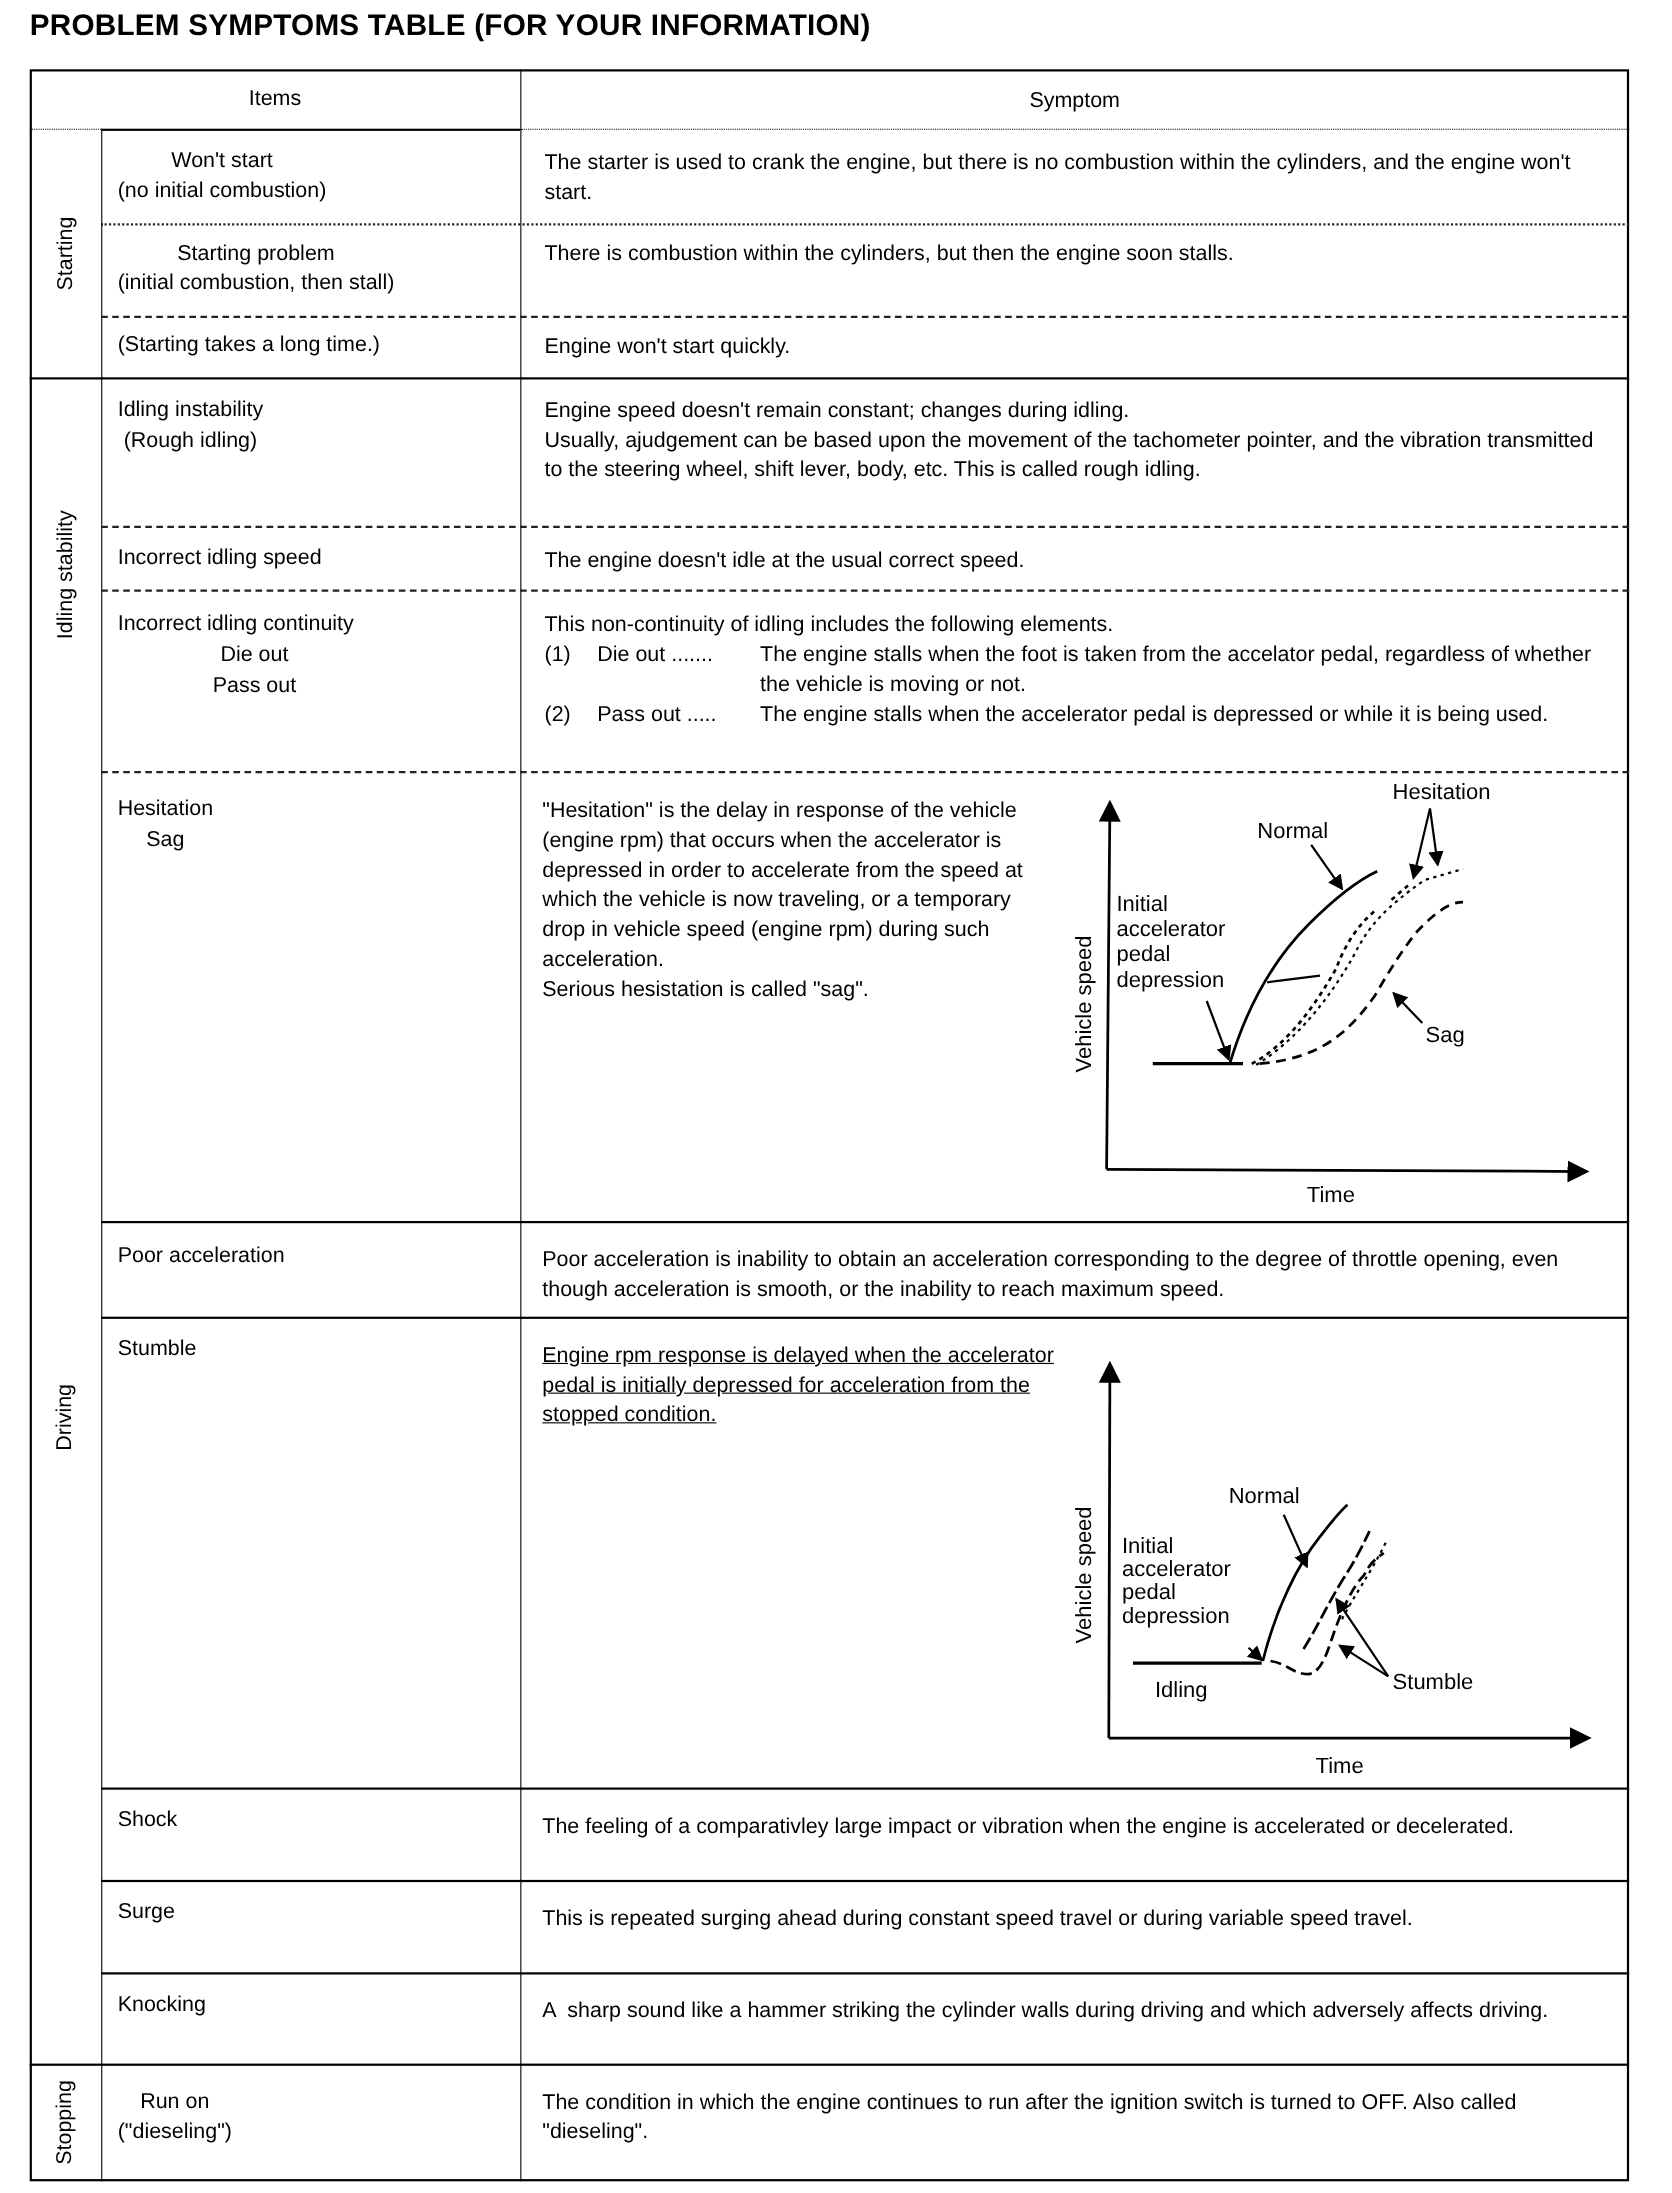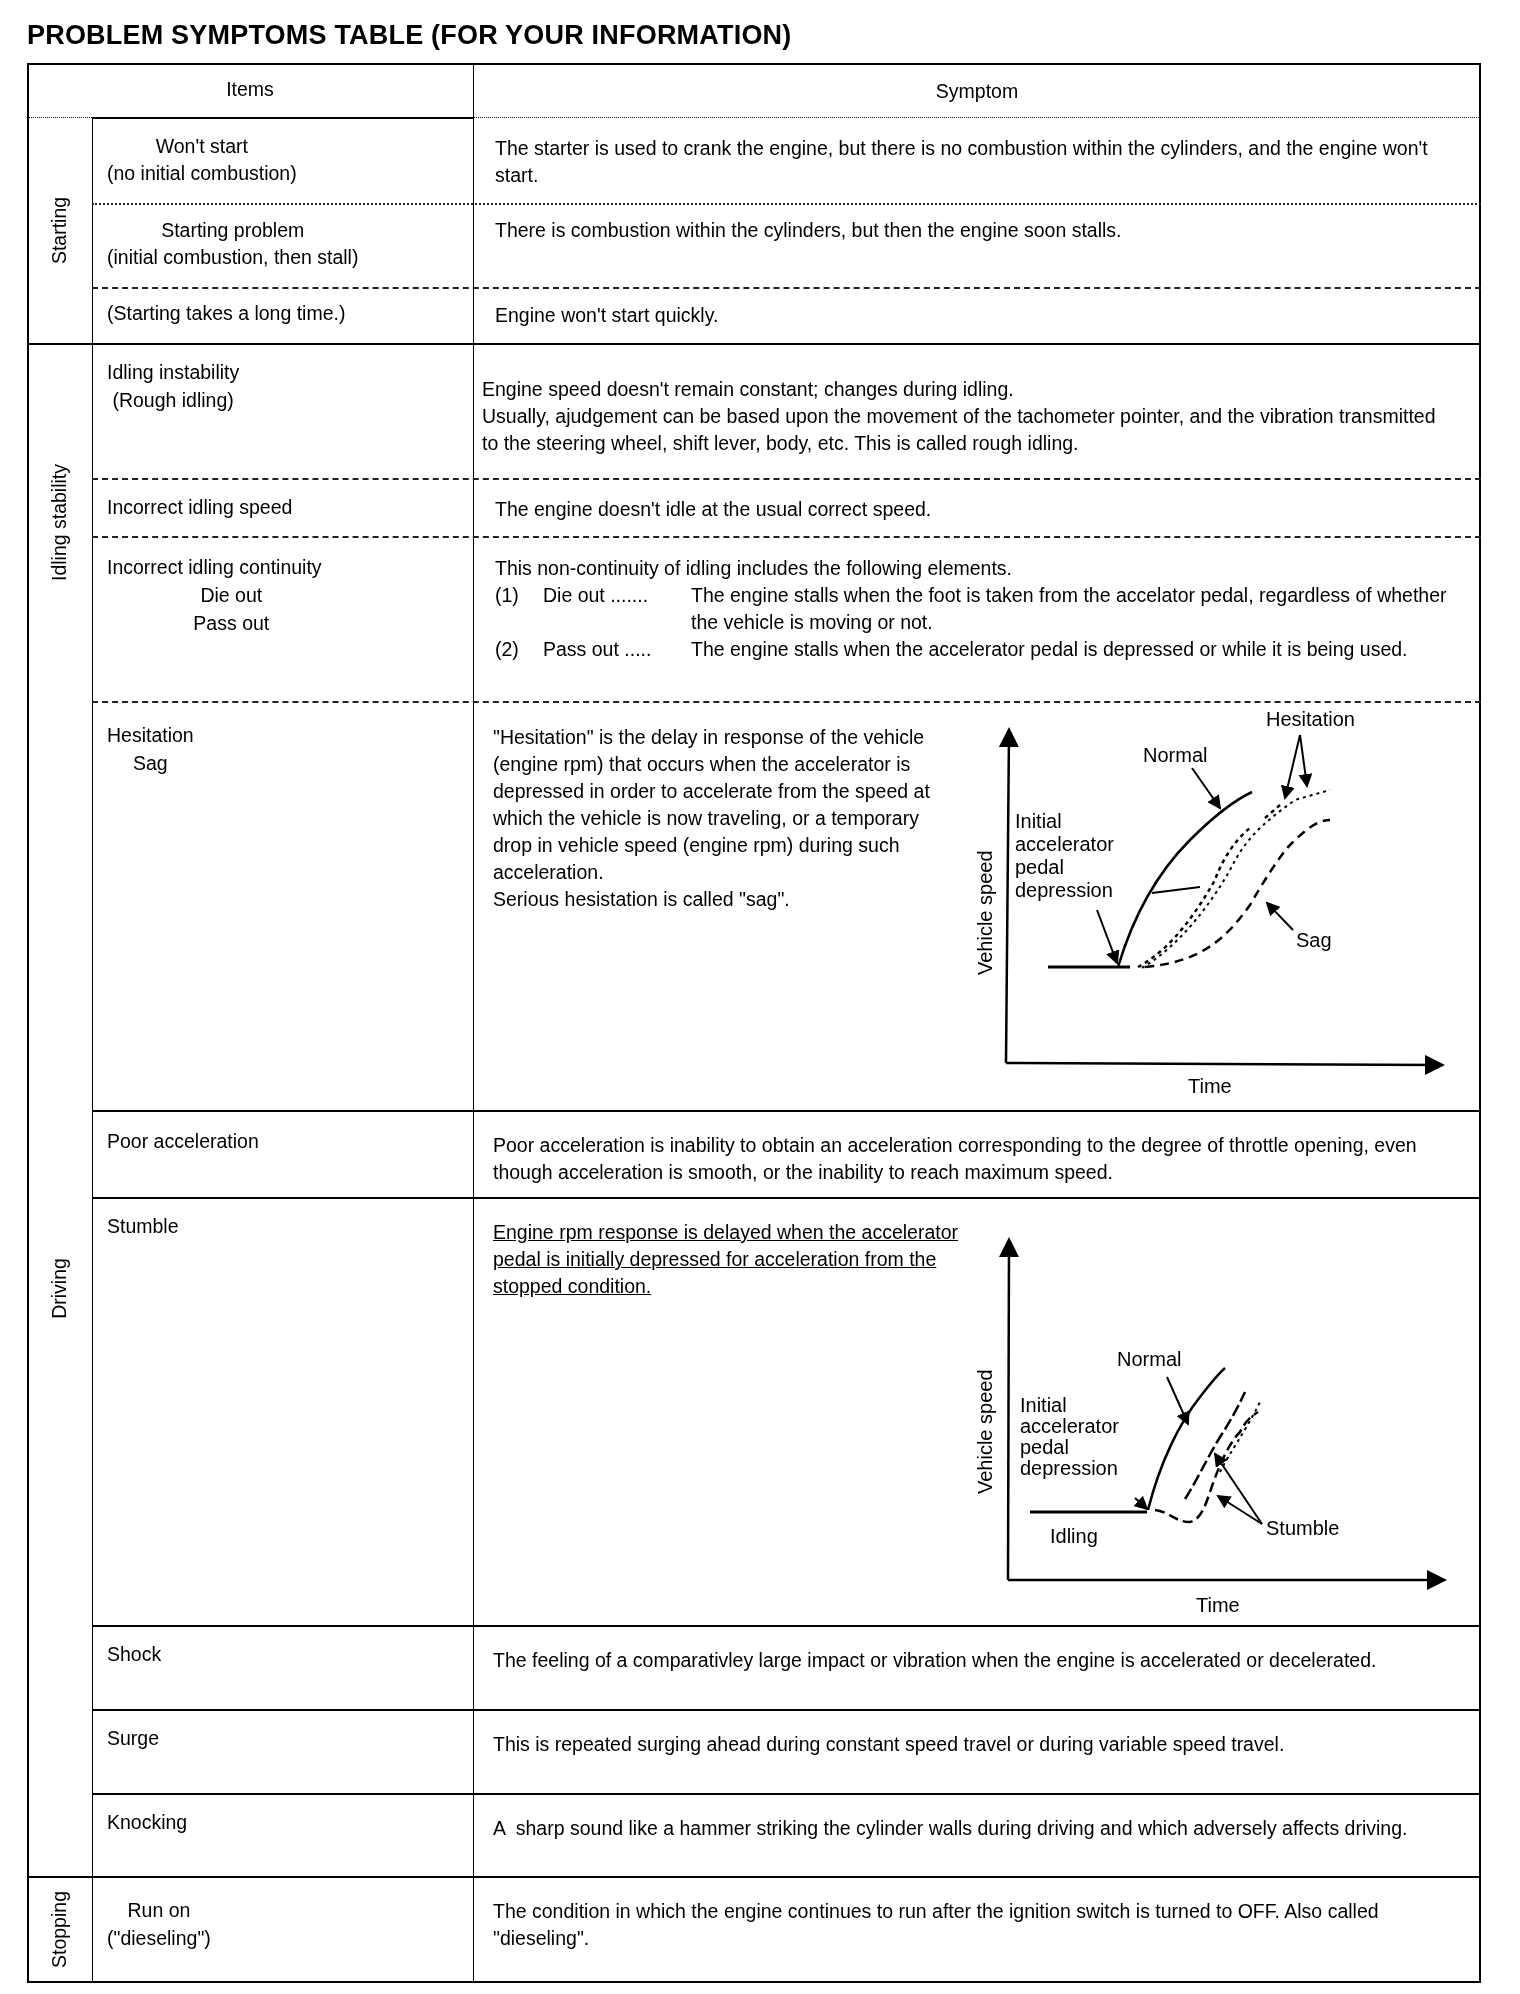--- a/index.html
+++ b/index.html
@@ -1,18 +1,18 @@
 <!DOCTYPE html>
 <html><head>
 <meta charset="utf-8">
 <style>
   html, body { margin:0; padding:0; background:#ffffff; }
   body { width:1520px; height:1994px; position:relative; overflow:hidden;
          font-family:"Liberation Sans", sans-serif; color:#000; }
-  .title { position:absolute; left:27px; top:20px; font-size:27px; font-weight:bold;
+  .title { position:absolute; left:27px; top:8px; font-size:27px; font-weight:bold;
            letter-spacing:0.2px; white-space:nowrap; }
   .tbl { position:absolute; left:27px; top:63px; width:1454px; height:1920px;
          border:2px solid #000; box-sizing:border-box; }
   .hline { position:absolute; height:0; border-top:2px solid #000; }
   .hline.thin { border-top:1.5px solid #111; }
   .hline.dash { border-top:2px dashed #222; }
   .vline { position:absolute; width:0; border-left:1.5px solid #000; }
   .txt { position:absolute; font-size:19.5px; line-height:21.5px; white-space:pre;text-align:center; }
   .hdr { position:absolute; font-size:19.5px; text-align:center; }
   .sec { position:absolute; font-size:19.5px; white-space:nowrap;
@@ -72,21 +72,21 @@
 <div class="txt" style="left:107px; top:133px; line-height:27px;"><div>Won't start</div><div>(no initial combustion)</div></div>
 <div class="sym" style="left:495px; top:135px; width:970px; line-height:27px;">The starter is used to crank the engine, but there is no combustion within the cylinders, and the engine won't start.</div>
 
 <div class="txt" style="left:107px; top:217px; line-height:27px;"><div>Starting problem</div><div>(initial combustion, then stall)</div></div>
 <div class="sym" style="left:495px; top:220px; width:970px;">There is combustion within the cylinders, but then the engine soon stalls.</div>
 
 <div class="txt" style="left:107px; top:303px;">(Starting takes a long time.)</div>
 <div class="sym" style="left:495px; top:305px; width:970px;">Engine won't start quickly.</div>
 
 <div class="txt" style="left:107px; top:358px; line-height:28px;"><div>Idling instability</div><div>(Rough idling)</div></div>
-<div class="sym" style="left:482px; top:360px; width:975px; line-height:27px;margin-top:16px;">
+<div class="sym" style="left:495px; top:360px; width:975px; line-height:27px;">
   <p>Engine speed doesn't remain constant; changes during idling.</p>
   <p>Usually, ajudgement can be based upon the movement of the tachometer pointer, and the vibration transmitted to the steering wheel, shift lever, body, etc. This is called rough idling.</p>
 </div>
 
 <div class="txt" style="left:107px; top:497px;">Incorrect idling speed</div>
 <div class="sym" style="left:495px; top:499px; width:970px;">The engine doesn't idle at the usual correct speed.</div>
 
 <div class="txt" style="left:107px; top:553px; line-height:28px;"><div>Incorrect idling continuity</div><div style="padding-left:34px;">Die out</div><div style="padding-left:34px;">Pass out</div></div>
 <div class="sym" style="left:495px; top:555px; width:975px; line-height:27px;">
   <p>This non-continuity of idling includes the following elements.</p>

